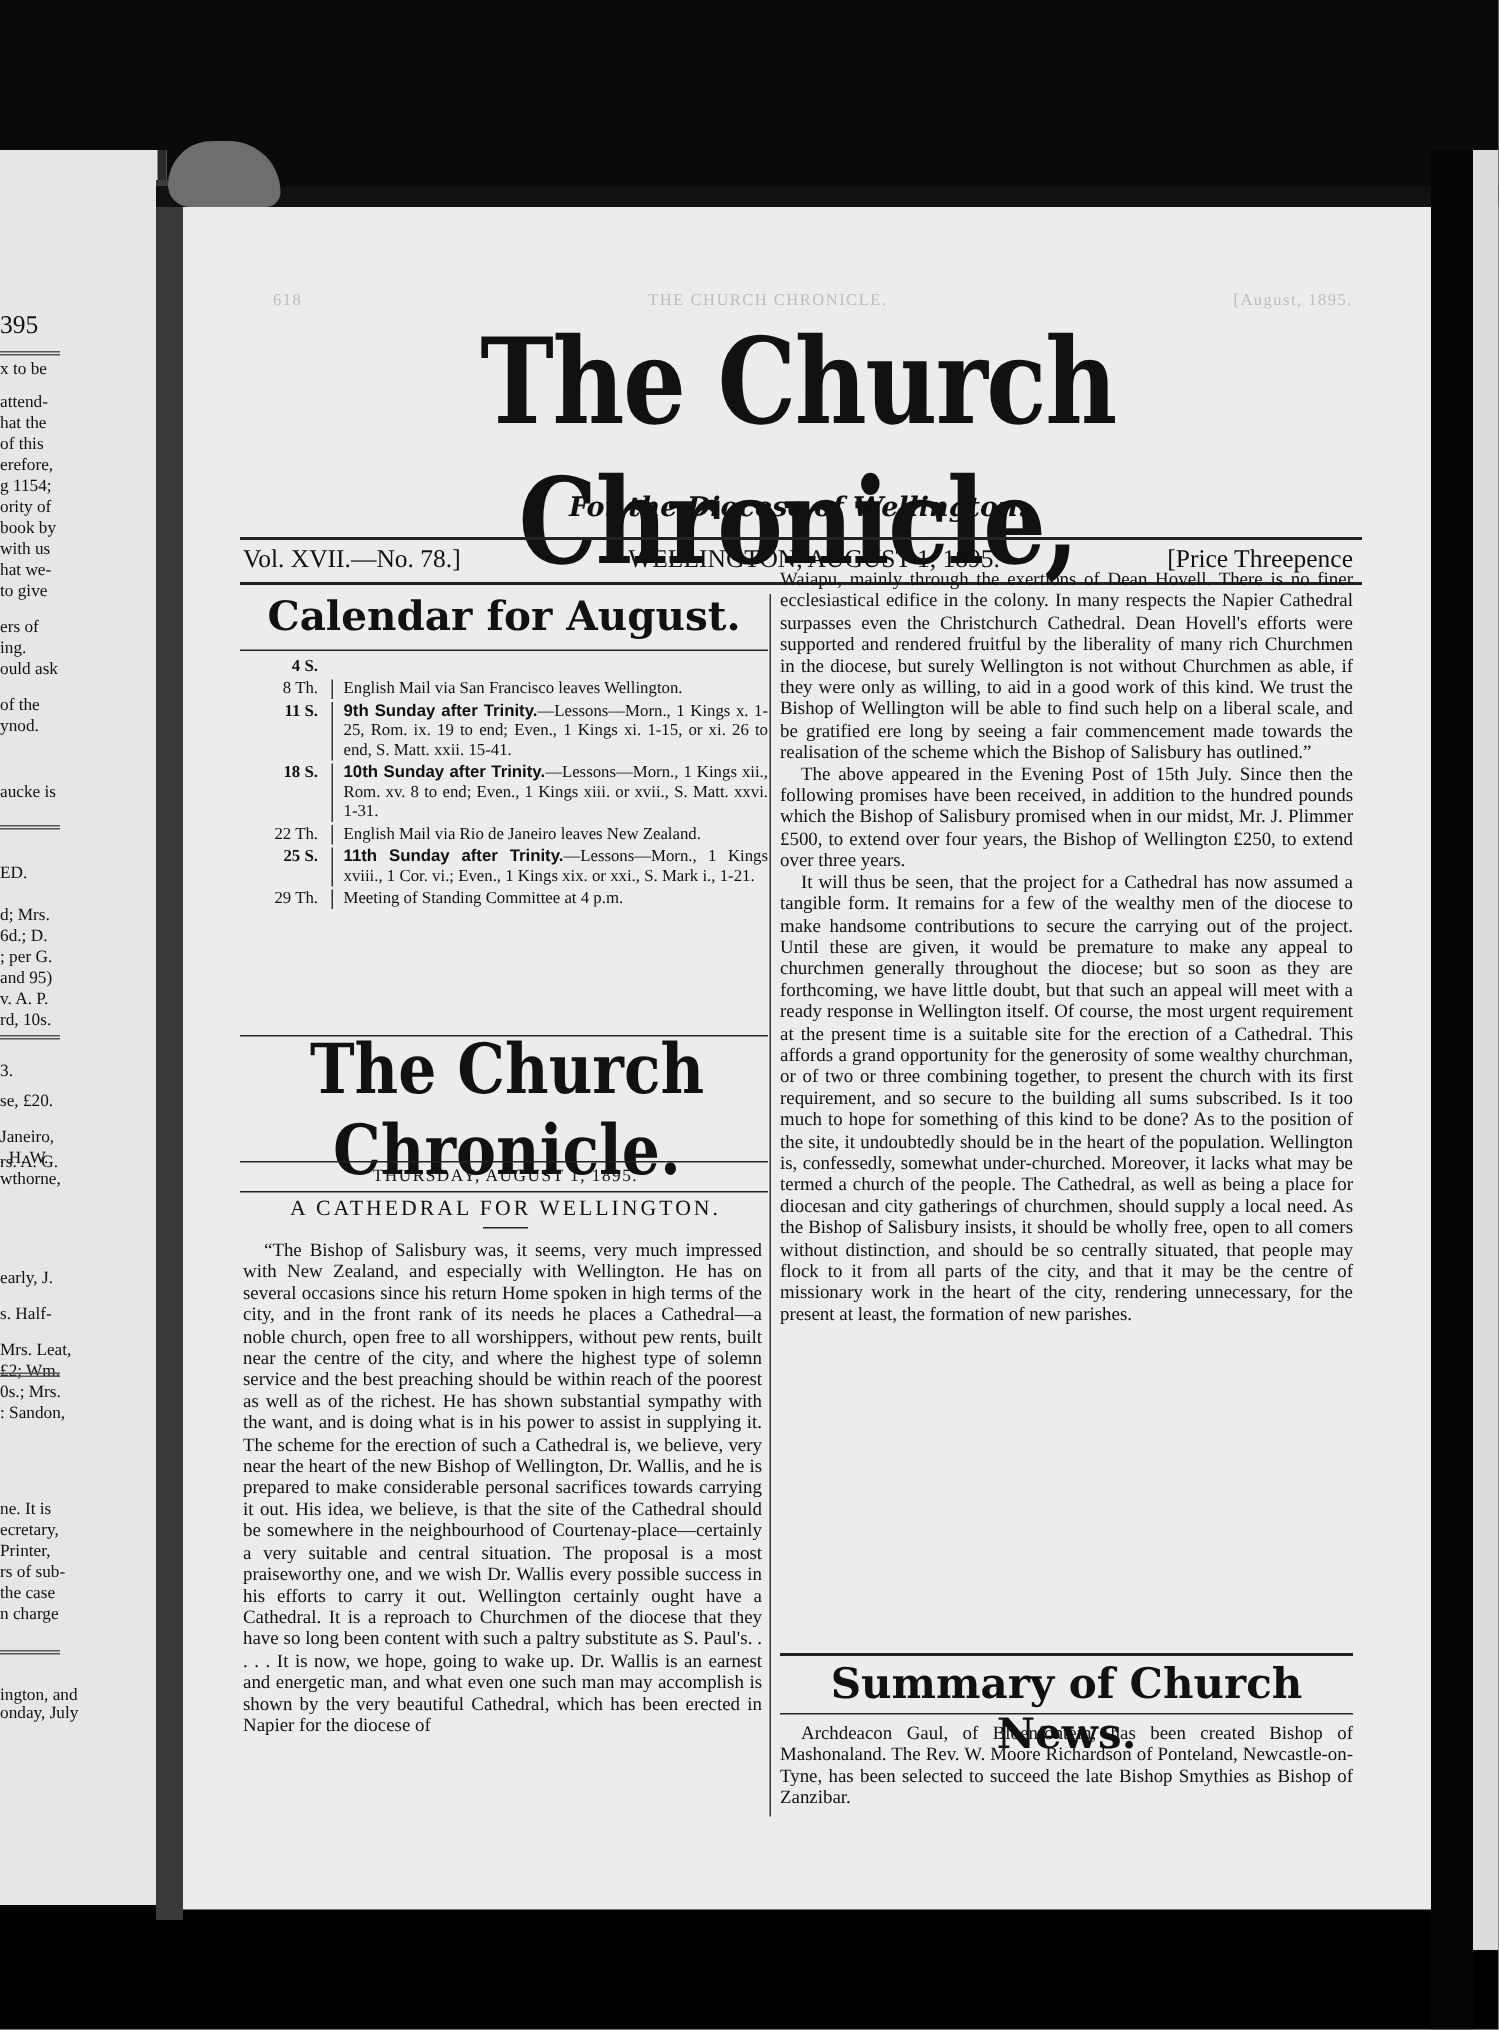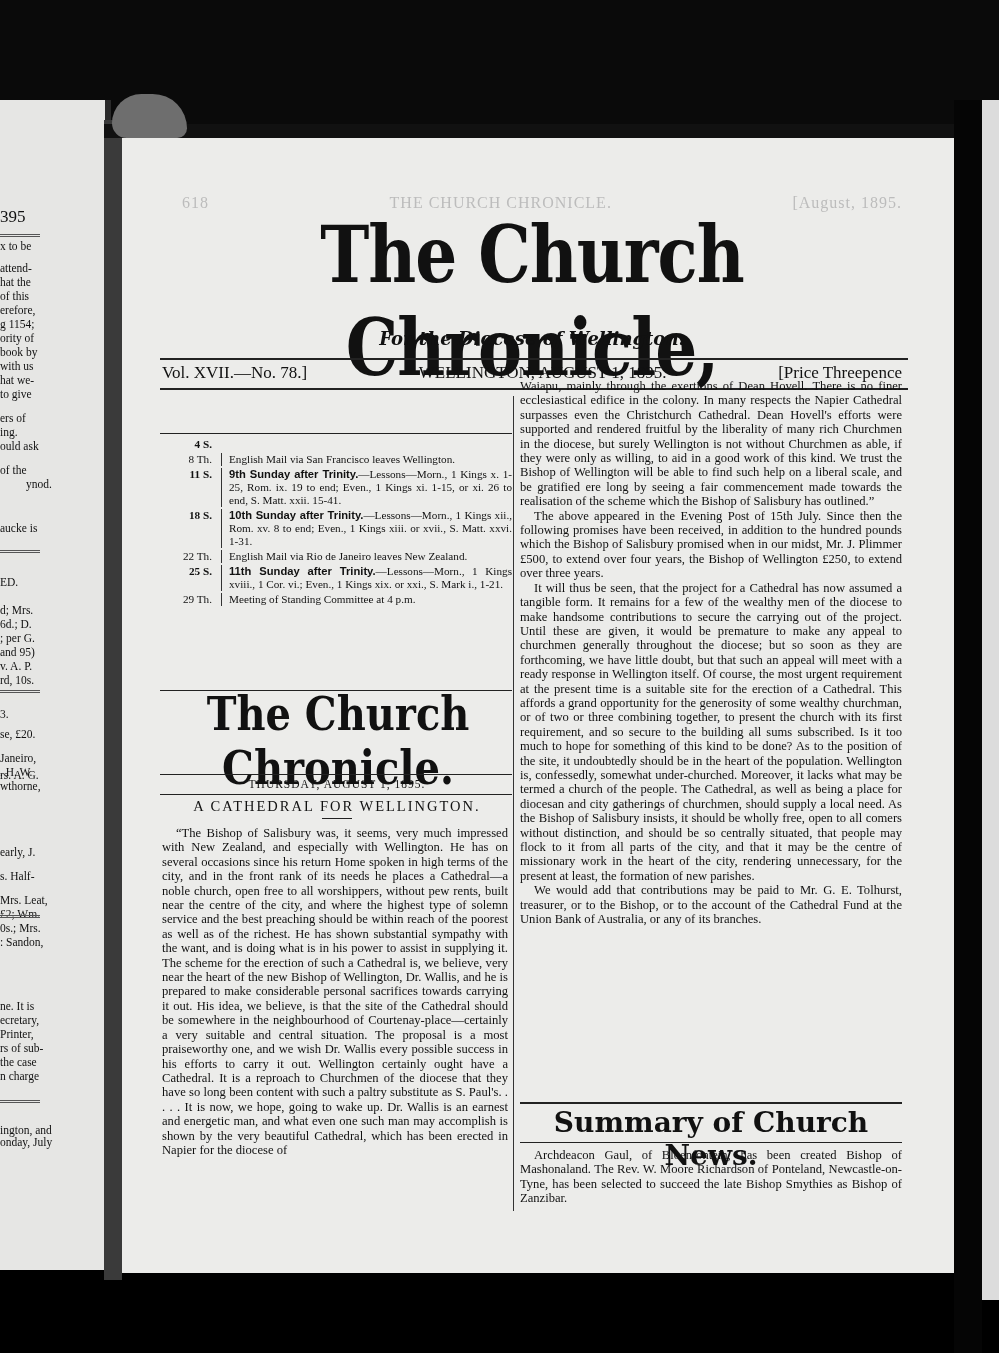--- a/index.html
+++ b/index.html
@@ -10,21 +10,21 @@
                overflow:hidden; border-right:6px solid #2a2a2a; }
   .left-page .lp-line { position:absolute; left:0; font-size:11.5px; white-space:nowrap; line-height:13px; }
   .lp-rule { position:absolute; left:0; width:40px; border-top:3px double #555; }
   .spine { position:absolute; left:104px; top:120px; width:18px; height:1160px; background:#3a3a3a; }
   .pebble { position:absolute; left:112px; top:94px; width:75px; height:44px; background:#6e6e6e;
             border-radius:30px 35px 10px 15px; }
   .top-bar { position:absolute; left:104px; top:124px; width:895px; height:14px; background:#111; }
   .right-bar { position:absolute; left:954px; top:100px; width:28px; height:1253px; background:#050505; }
   .right-edge { position:absolute; left:982px; top:100px; width:17px; height:1200px; background:#dcdcdc; }
   .page { position:absolute; left:122px; top:138px; width:832px; height:1135px; background:#ececea; }
-  .ghost { position:absolute; left:60px; top:56px; width:720px; font-size:16px; color:#bcbcbc;
+  .ghost { position:absolute; left:60px; top:56px; width:720px; font-size:11px; color:#bcbcbc;
            letter-spacing:1px; display:flex; justify-content:space-between; }
   .masthead { position:absolute; left:40px; top:85px; width:740px; text-align:center;
               font-family:"DejaVu Serif",serif; font-weight:bold; font-size:66px; letter-spacing:-1px;
               transform:scaleY(1.2); }
   .subhead { position:absolute; left:40px; top:190px; width:740px; text-align:center;
              font-family:"DejaVu Serif",serif; font-style:italic; font-weight:bold; font-size:18px; }
   .rule { position:absolute; left:38px; width:748px; border-top:1px solid #222; }
   .rule.thick { border-top:2px solid #222; }
   .dateline { position:absolute; left:40px; top:225px; width:740px; display:flex;
               justify-content:space-between; font-size:17px; }
@@ -64,21 +64,21 @@
     <div class="lp-line" style="top: 218px;">g 1154;</div>
     <div class="lp-line" style="top: 232px;">ority of</div>
     <div class="lp-line" style="top: 246px;">book by</div>
     <div class="lp-line" style="top: 260px;">with us</div>
     <div class="lp-line" style="top: 274px;">hat we-</div>
     <div class="lp-line" style="top: 288px;">to give</div>
     <div class="lp-line" style="top: 312px;">ers of</div>
     <div class="lp-line" style="top: 326px;">ing.</div>
     <div class="lp-line" style="top: 340px;">ould ask</div>
     <div class="lp-line" style="top: 364px;">of the</div>
-    <div class="lp-line" style="top: 378px; padding-left: 26px;">ynod.</div>
+    <div class="lp-line" style="top: 378px;">ynod.</div>
     <div class="lp-line" style="top: 422px;">aucke is</div>
     <div class="lp-line" style="top: 476px;">ED.</div>
     <div class="lp-line" style="top: 504px;">d; Mrs.</div>
     <div class="lp-line" style="top: 518px;">6d.; D.</div>
     <div class="lp-line" style="top: 532px;">; per G.</div>
     <div class="lp-line" style="top: 546px;">and 95)</div>
     <div class="lp-line" style="top: 560px;">v. A. P.</div>
     <div class="lp-line" style="top: 574px;">rd, 10s.</div>
     <div class="lp-line" style="top: 608px;">3.</div>
     <div class="lp-line" style="top: 628px;">se, £20.</div>
@@ -123,20 +123,21 @@
   <div class="subhead">For the Diocese of Wellington.</div>
 
   <div class="rule thick" style="top:220px"></div>
   <div class="dateline">
     <span>Vol. XVII.—No. 78.]</span>
     <span>WELLINGTON, AUGUST 1, 1895.</span>
     <span>[Price Threepence</span>
   </div>
   <div class="rule thick" style="top:250px"></div>
 
+  <div class="calhead">Calendar for August.</div>
   <div class="rule" style="top:295px;width:352px"></div>
   <div class="cal" id="cal">
       <div class="cal-row">
         <div class="cal-day">4 S.</div>
       </div>
       <div class="cal-row">
         <div class="cal-day plain">8 Th.</div>
         <div class="cal-body"><span>English Mail via San Francisco leaves Wellington.</span></div>
       </div>
       <div class="cal-row">
@@ -172,21 +173,20 @@
   <div class="col col1">
     <p>“The Bishop of Salisbury was, it seems, very much impressed with New Zealand, and especially with Wellington. He has on several occasions since his return Home spoken in high terms of the city, and in the front rank of its needs he places a Cathedral—a noble church, open free to all worshippers, without pew rents, built near the centre of the city, and where the highest type of solemn service and the best preaching should be within reach of the poorest as well as of the richest. He has shown substantial sympathy with the want, and is doing what is in his power to assist in supplying it. The scheme for the erection of such a Cathedral is, we believe, very near the heart of the new Bishop of Wellington, Dr. Wallis, and he is prepared to make considerable personal sacrifices towards carrying it out. His idea, we believe, is that the site of the Cathedral should be somewhere in the neighbourhood of Courtenay-place—certainly a very suitable and central situation. The proposal is a most praiseworthy one, and we wish Dr. Wallis every possible success in his efforts to carry it out. Wellington certainly ought have a Cathedral. It is a reproach to Churchmen of the diocese that they have so long been content with such a paltry substitute as S. Paul's. . . . . It is now, we hope, going to wake up. Dr. Wallis is an earnest and energetic man, and what even one such man may accomplish is shown by the very beautiful Cathedral, which has been erected in Napier for the diocese of</p>
   </div>
 
   <div class="vdiv"></div>
 
   <div class="col col2">
     <p style="text-indent:0">Waiapu, mainly through the exertions of Dean Hovell. There is no finer ecclesiastical edifice in the colony. In many respects the Napier Cathedral surpasses even the Christchurch Cathedral. Dean Hovell's efforts were supported and rendered fruitful by the liberality of many rich Churchmen in the diocese, but surely Wellington is not without Churchmen as able, if they were only as willing, to aid in a good work of this kind. We trust the Bishop of Wellington will be able to find such help on a liberal scale, and be gratified ere long by seeing a fair commencement made towards the realisation of the scheme which the Bishop of Salisbury has outlined.”</p>
     <p>The above appeared in the Evening Post of 15th July. Since then the following promises have been received, in addition to the hundred pounds which the Bishop of Salisbury promised when in our midst, Mr. J. Plimmer £500, to extend over four years, the Bishop of Wellington £250, to extend over three years.</p>
     <p>It will thus be seen, that the project for a Cathedral has now assumed a tangible form. It remains for a few of the wealthy men of the diocese to make handsome contributions to secure the carrying out of the project. Until these are given, it would be premature to make any appeal to churchmen generally throughout the diocese; but so soon as they are forthcoming, we have little doubt, but that such an appeal will meet with a ready response in Wellington itself. Of course, the most urgent requirement at the present time is a suitable site for the erection of a Cathedral. This affords a grand opportunity for the generosity of some wealthy churchman, or of two or three combining together, to present the church with its first requirement, and so secure to the building all sums subscribed. Is it too much to hope for something of this kind to be done? As to the position of the site, it undoubtedly should be in the heart of the population. Wellington is, confessedly, somewhat under-churched. Moreover, it lacks what may be termed a church of the people. The Cathedral, as well as being a place for diocesan and city gatherings of churchmen, should supply a local need. As the Bishop of Salisbury insists, it should be wholly free, open to all comers without distinction, and should be so centrally situated, that people may flock to it from all parts of the city, and that it may be the centre of missionary work in the heart of the city, rendering unnecessary, for the present at least, the formation of new parishes.</p>
-    <p>We would add that contributions may be paid to Mr. G. E. Tolhurst, treasurer, or to the Bishop, or to the account of the Cathedral Fund at the Union Bank of Australia, or any of its branches.</p>
   </div>
 
   <div class="rule thick" style="top:964px;left:398px;width:382px"></div>
   <div class="summary">Summary of Church News.</div>
   <div class="rule" style="top:1004px;left:398px;width:382px"></div>
   <div class="col col3">
     <p>Archdeacon Gaul, of Bloenfontein, has been created Bishop of Mashonaland. The Rev. W. Moore Richardson of Ponteland, Newcastle-on-Tyne, has been selected to succeed the late Bishop Smythies as Bishop of Zanzibar.</p>
   </div>
 </div>
 

